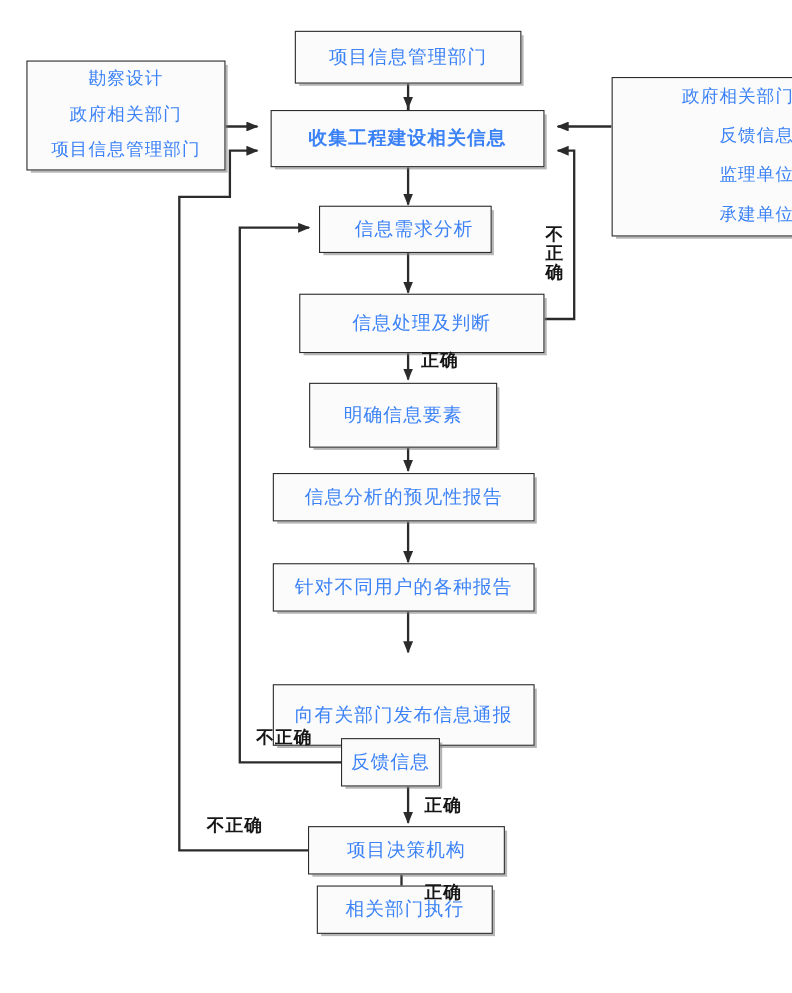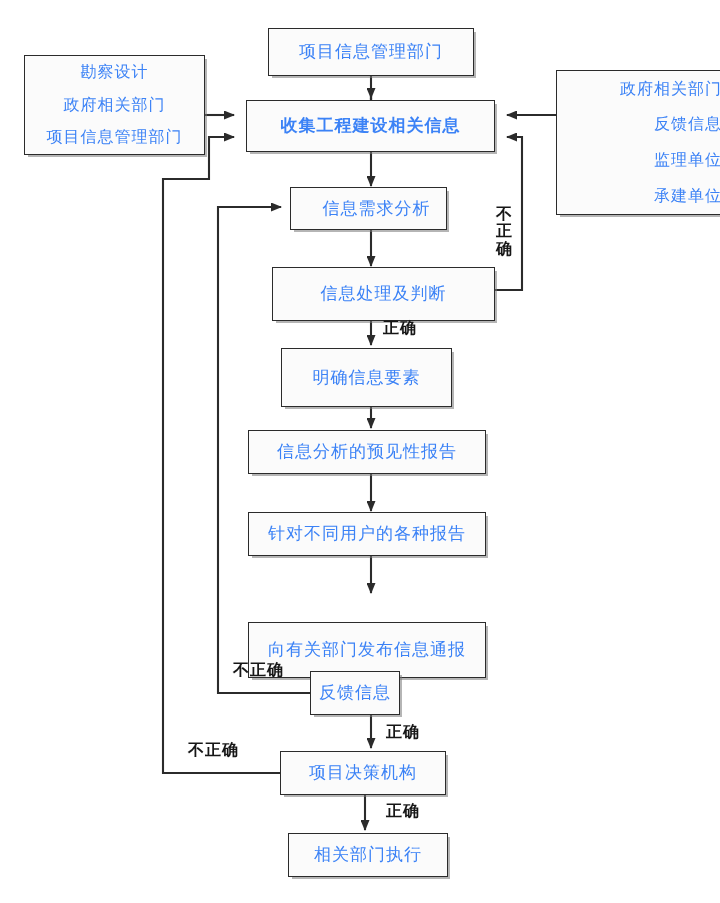--- a/index.html
+++ b/index.html
@@ -152,25 +152,25 @@
   </div>
 
   <div class="node" style="left:248px;top:594px;width:238px;height:56px;margin-top:28px;">
     <span class="ln">向有关部门发布信息通报</span>
   </div>
 
   <div class="node" style="left:310px;top:671px;width:90px;height:44px;">
     <span class="ln">反馈信息</span>
   </div>
 
-  <div class="node" style="left:280px;top:751px;width:166px;height:44px;">
+  <div class="node" style="left:280px;top:751px;width:179px;height:44px;">
     <span class="ln">项目决策机构</span>
   </div>
 
-  <div class="node" style="left:288px;top:833px;width:160px;height:44px;">
+  <div class="node" style="left:288px;top:805px;width:160px;height:44px;">
     <span class="ln">相关部门执行</span>
   </div>
 
   <div class="edge-label vert" style="left:496px;top:205px;">不正确</div>
 
   <div class="edge-label" style="left:383px;top:318px;">正确</div>
 
   <div class="edge-label" style="left:233px;top:660px;">不正确</div>
 
   <div class="edge-label" style="left:386px;top:722px;">正确</div>

